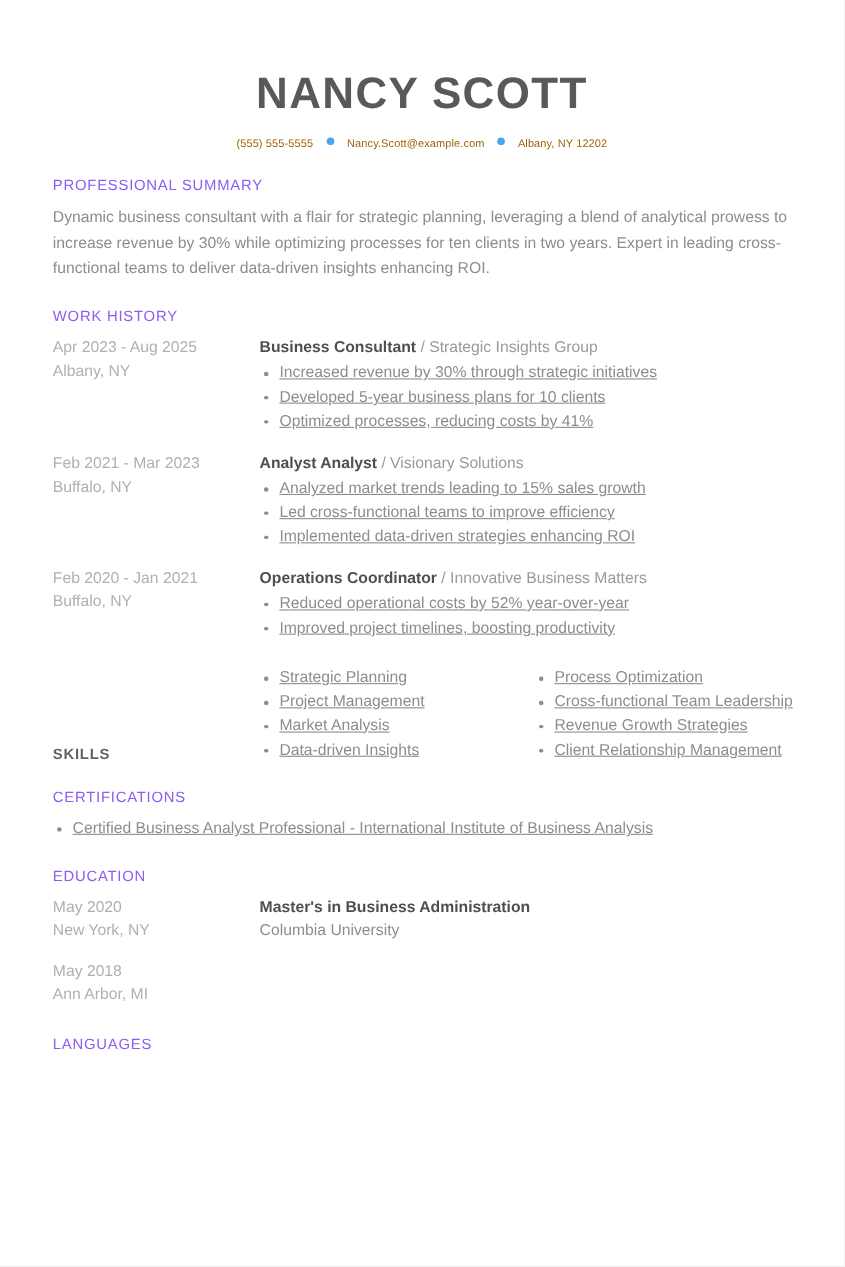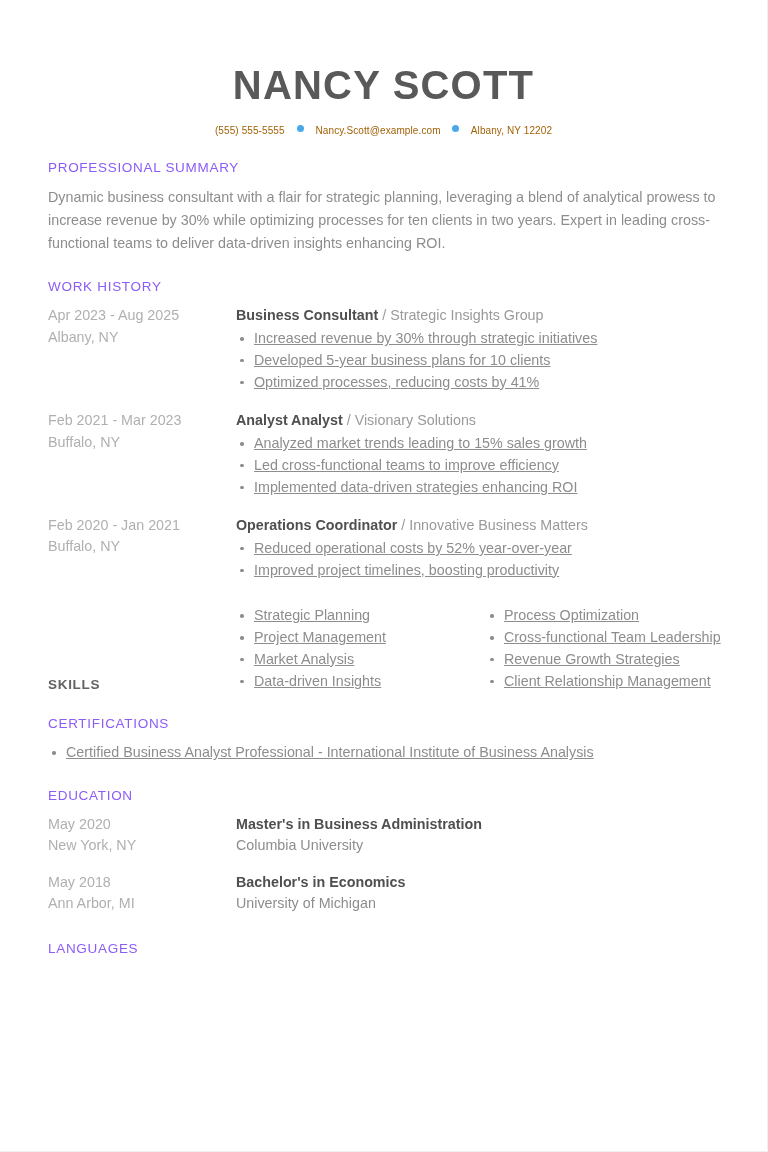--- a/index.html
+++ b/index.html
@@ -300,24 +300,20 @@
           <div class="degree">Master's in Business Administration</div>
           <div class="school">Columbia University</div>
         </div>
       </div>
 
       <div class="edu-entry">
         <div class="edu-left">
           <div>May 2018</div>
           <div>Ann Arbor, MI</div>
         </div>
-        <div class="edu-right">
-          <div class="degree">Bachelor's in Economics</div>
-          <div class="school">University of Michigan</div>
-        </div>
       </div>
     </div>
 
     <div class="section languages">
       <div class="section-title">LANGUAGES</div>
     </div>
 
   </div>
 </div>
 

